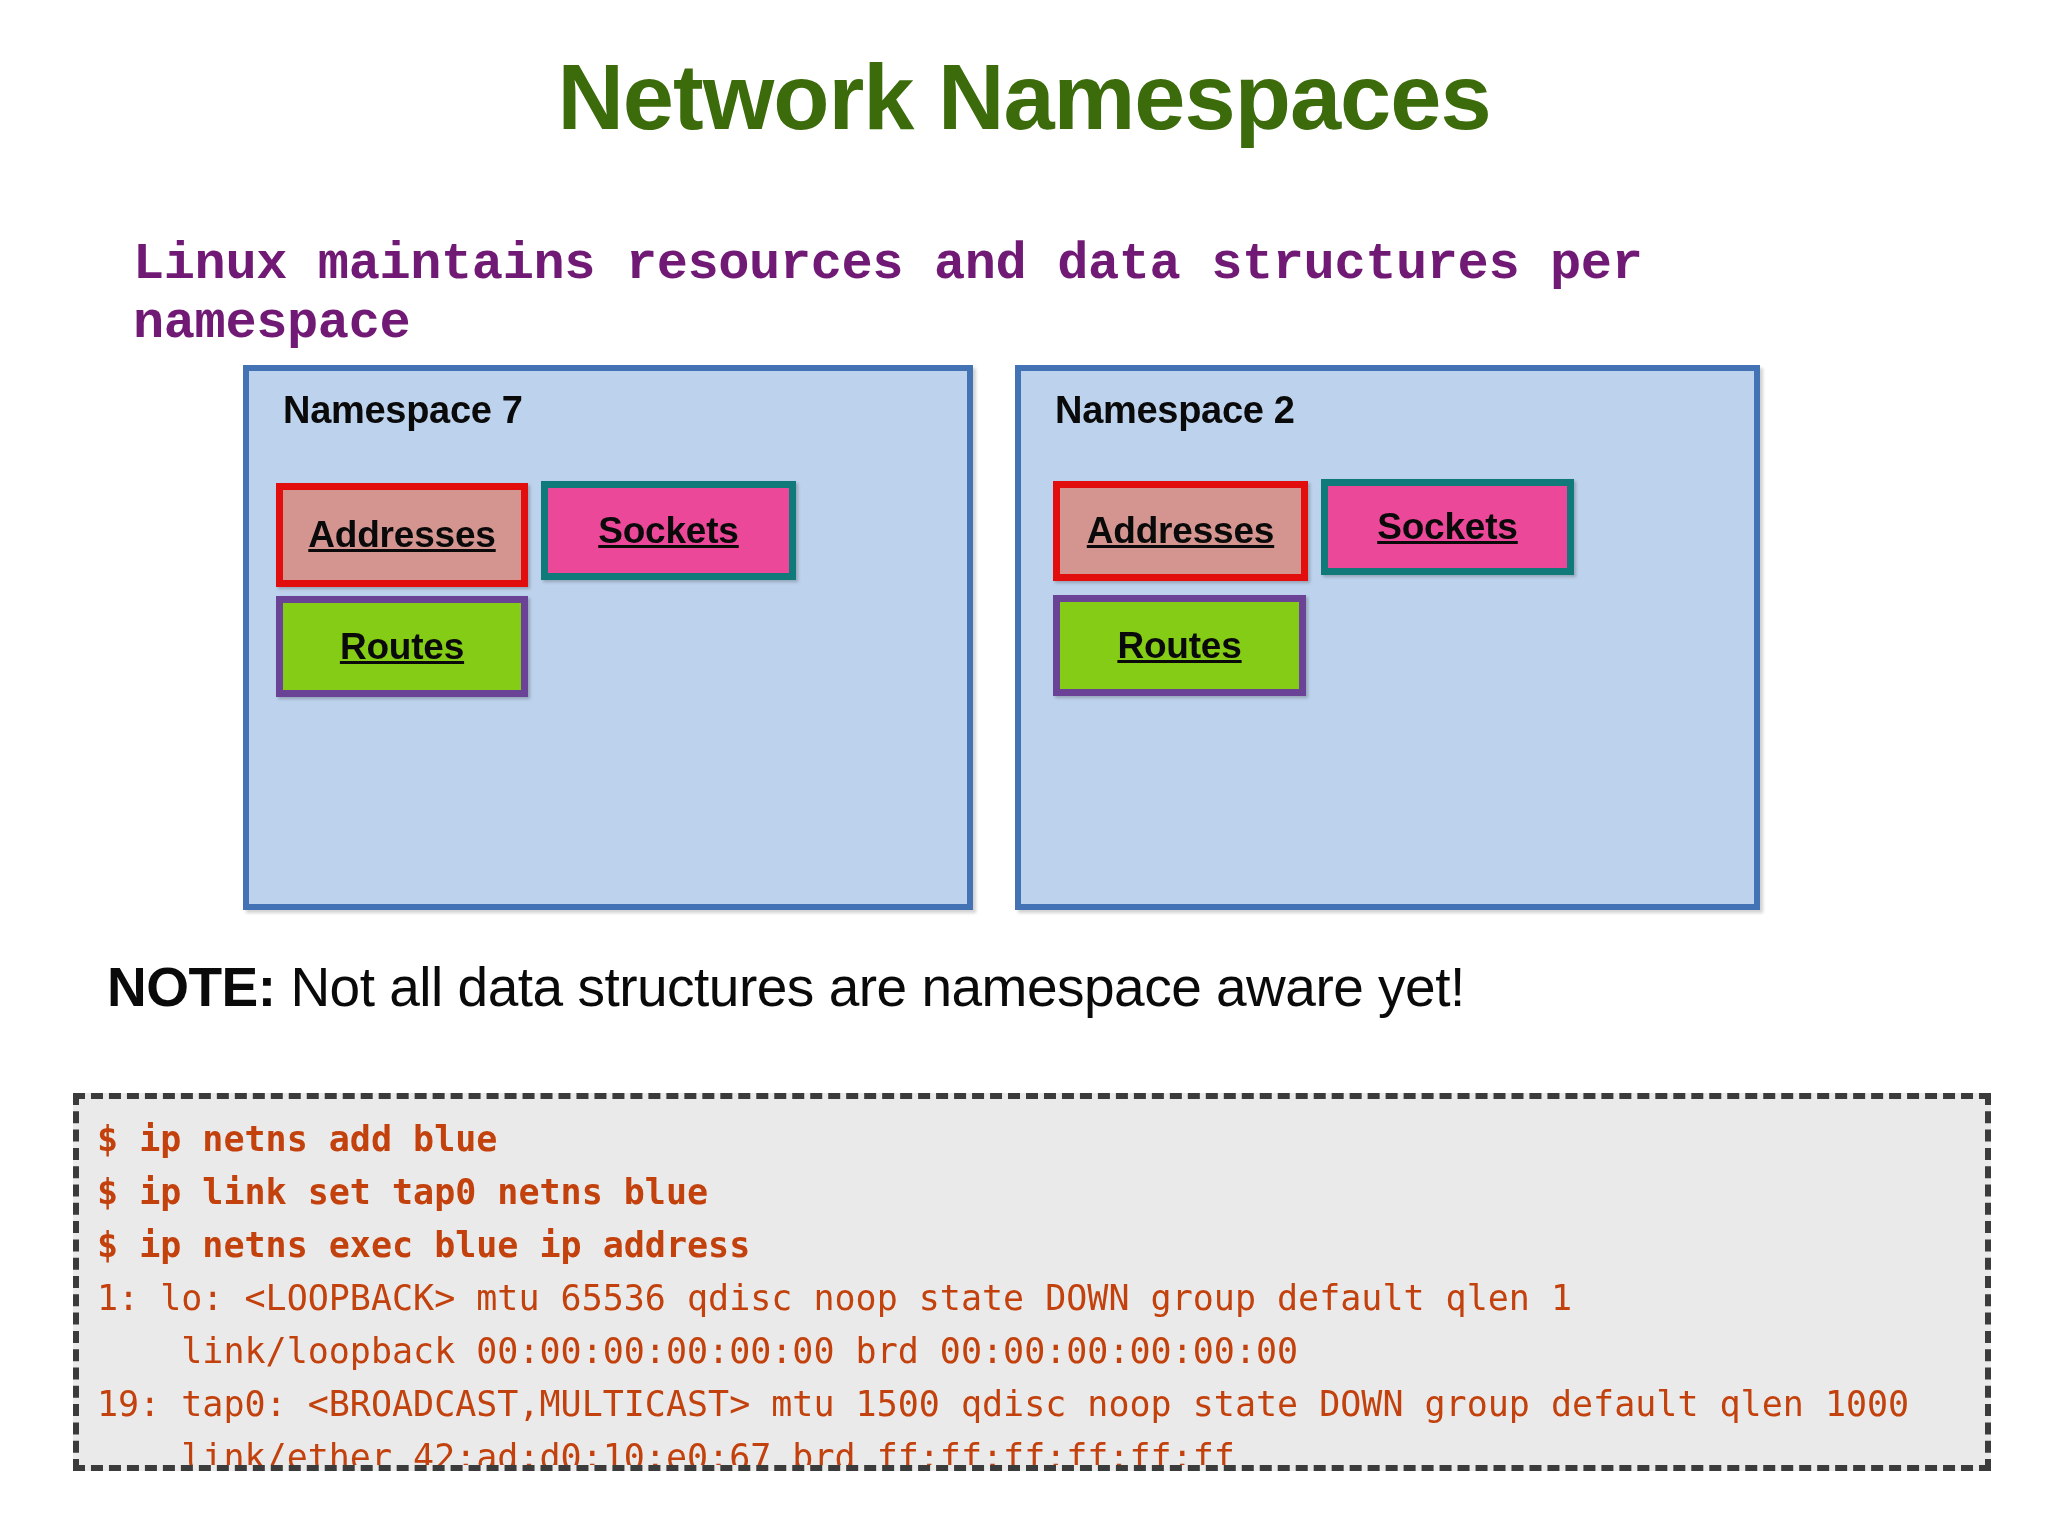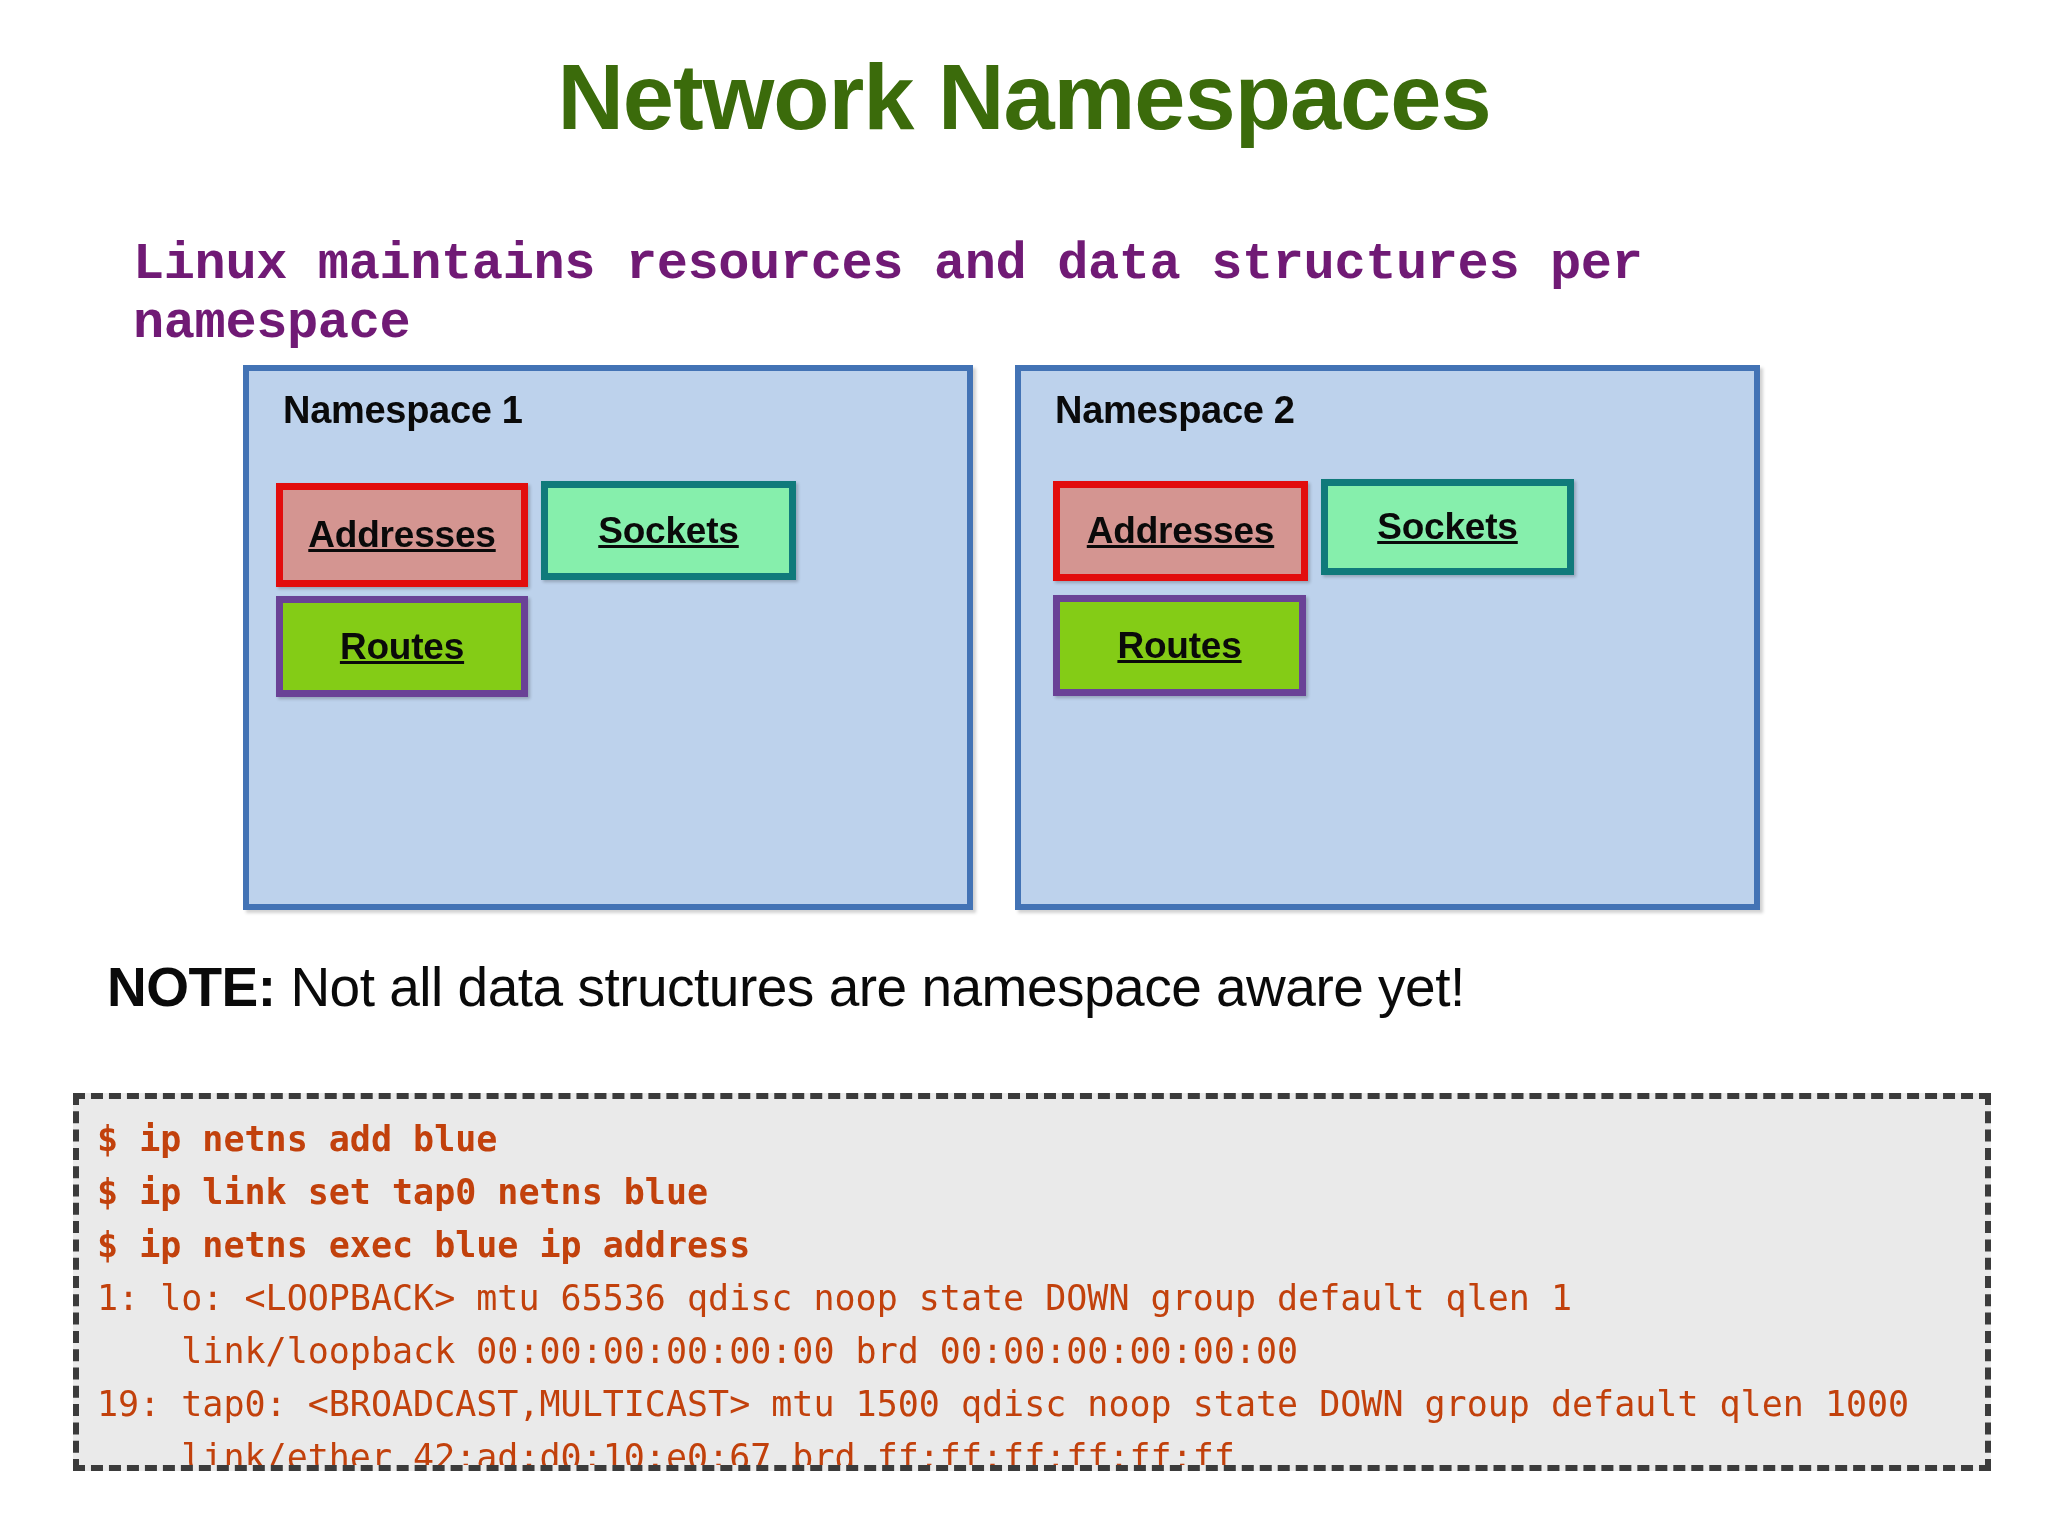--- a/index.html
+++ b/index.html
@@ -76,21 +76,21 @@
     letter-spacing: -0.2px;
     box-shadow: 2px 2px 3px rgba(0,0,0,0.22);
     text-decoration: underline;
   }
 
   .box-addresses {
     background: #d49591;
     border: 7px solid #e20d0d;
   }
   .box-sockets {
-    background: #86efac;
+    background: #ec4899;
     border: 7px solid #107a7b;
   }
   .box-routes {
     background: #84cc16;
     border: 7px solid #6a4296;
   }
   .box-iface {
     background: #a6c095;
     border: 7px solid #3f6210;
   }
@@ -148,21 +148,21 @@
   .code-line.out { font-weight: normal; }
 </style>
 </head>
 <body>
 
 <div class="slide-title">Network Namespaces</div>
 
 <div class="slide-subtitle">Linux maintains resources and data structures per namespace</div>
 
 <div class="ns-box" id="ns-box-1">
-  <div class="ns-label">Namespace 1</div>
+  <div class="ns-label">Namespace 7</div>
 
   <div class="res-box box-addresses" id="ns1-addresses">Addresses</div>
 
   <div class="res-box box-sockets" id="ns1-sockets">Sockets</div>
 
   <div class="res-box box-routes" id="ns1-routes">Routes</div>
 
 </div>
 
 <div class="ns-box" id="ns-box-2">

